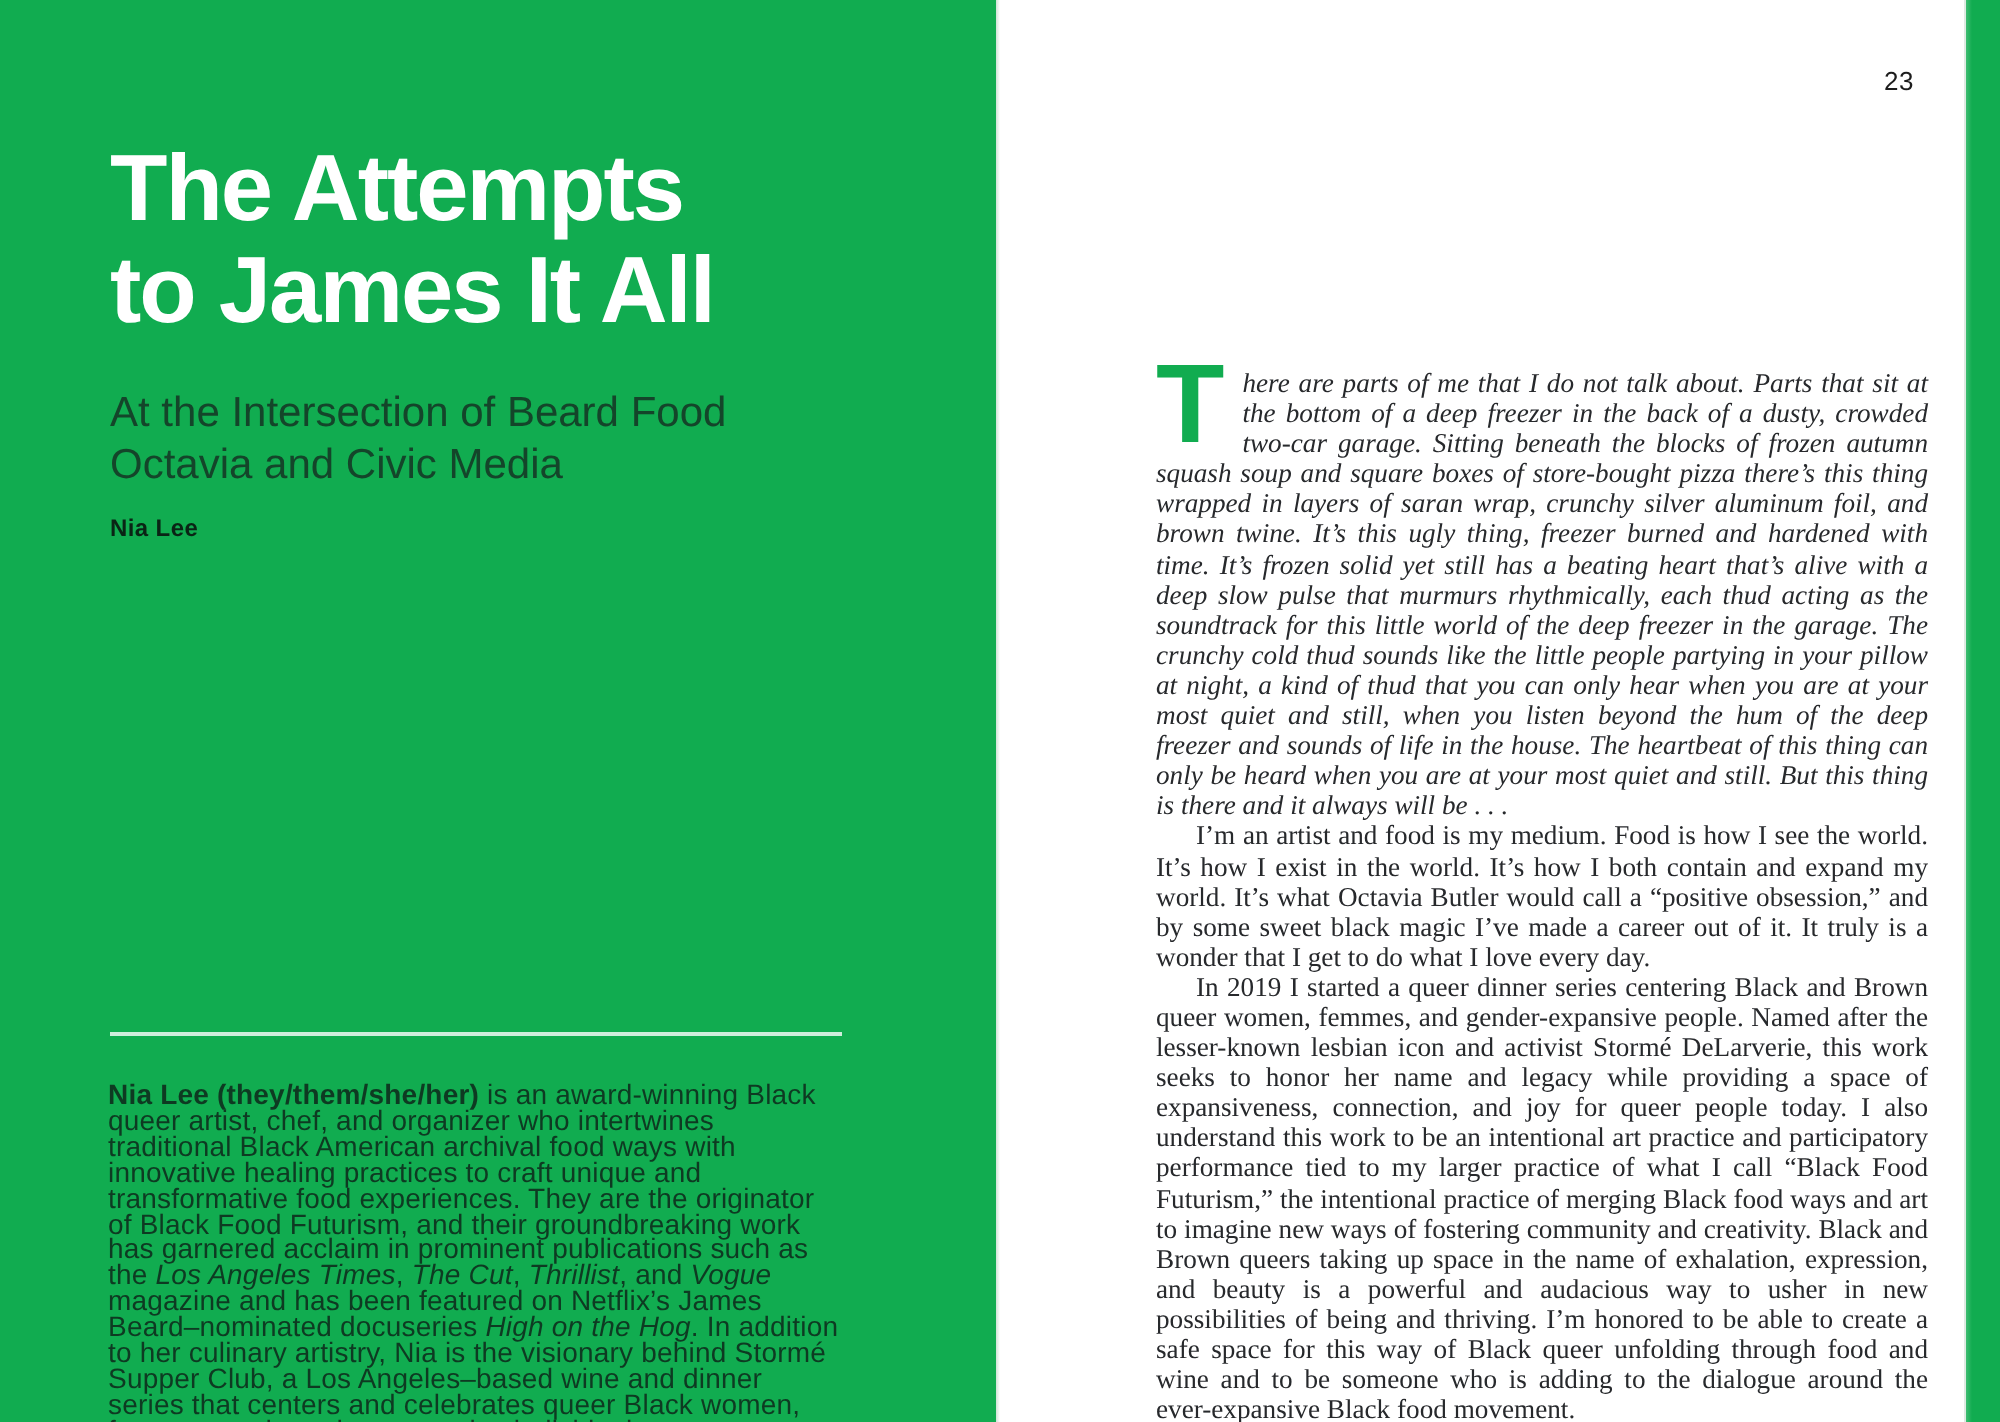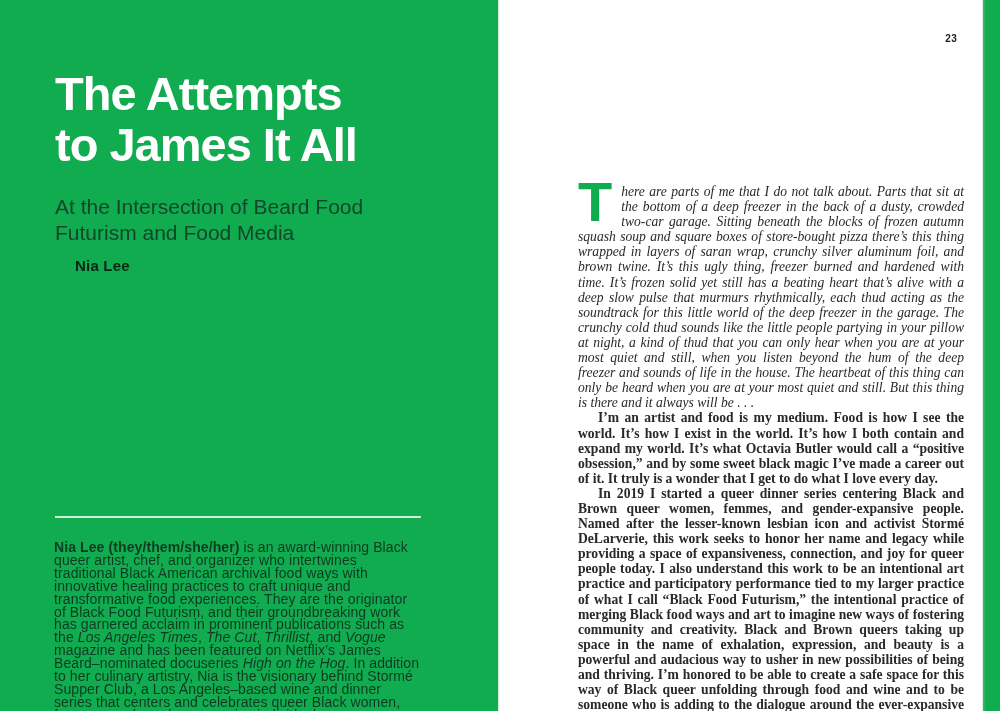--- a/index.html
+++ b/index.html
@@ -8,60 +8,60 @@
 
   
   .page-left{position:absolute;left:0;top:0;width:498px;height:711px;background:var(--green,#11AC50);}
   .fold-line{position:absolute;left:498px;top:0;width:2px;height:711px;
              background:linear-gradient(to right,#cfe3d6,#ffffff);}
   .title{position:absolute;left:55px;top:68px;width:420px;
          font-weight:800;font-size:47px;line-height:51px;letter-spacing:-1px;
          color:var(--title_white,#ffffff);}
   .subtitle{position:absolute;left:55px;top:194px;width:360px;
             font-weight:400;font-size:21px;line-height:26px;color:var(--subtitle_dark,#14452A);}
-  .author{position:absolute;left:55px;top:257px;font-size:15px;font-weight:700;
-          letter-spacing:.2px;color:var(--author_dark,#0A2415);margin-left:20px;}
+  .author{position:absolute;left:55px;top:257px;font-size:12px;font-weight:700;
+          letter-spacing:.2px;color:var(--author_dark,#0A2415);}
   .bio-rule{position:absolute;left:55px;top:516px;width:366px;height:2px;
             background:rgba(255,255,255,.8);}
   .bio{position:absolute;left:39px;top:526px;width:366px;margin:15px;
        font-size:14px;line-height:12.9px;letter-spacing:.1px;color:var(--bio_dark,#0E3A22);}
   .bio span.b{font-weight:700;}
   .bio span.i{font-style:italic;}
 
   
   .page-right{position:absolute;left:500px;top:0;width:483px;height:711px;background:#ffffff;}
-  .pagenum{position:absolute;top:33px;right:26px;font-size:10px;font-weight:700;
+  .pagenum{position:absolute;top:33px;right:26px;font-size:13px;font-weight:400;
            color:#1d1d1d;letter-spacing:.3px;}
   .text-block{position:absolute;left:78px;top:184px;width:386px;
               font-family:"Liberation Serif",serif;font-size:13.6px;line-height:15.1px;
               color:var(--body_text,#27292C);text-align:justify;}
   .text-block p{margin:0;}
   .opening{font-style:italic;}
   .dropcap{float:left;font-family:"Liberation Sans",sans-serif;font-style:normal;font-weight:800;
            font-size:56px;line-height:30px;padding:3px 9px 0 0;color:var(--green,#11AC50);}
-  .ind{text-indent:20px;font-weight:bold;}
+  .ind{text-indent:20px;}
 
   
   .edge-strip{position:absolute;right:0;top:0;width:17px;height:711px;
               background:linear-gradient(to right,#3fbd72 0px,var(--green,#11AC50) 3px);
               border-left:1px solid #dfeae3;}
 </style>
 </head>
 <body>
 
 <div class="spread">
 
   <div class="page-left">
     <h1 class="title" style="margin:0;">
       <div>The Attempts</div>
       <div>to James It All</div>
     </h1>
     <div class="subtitle">
       <div>At the Intersection of Beard Food</div>
-      <div>Futurism and Food Media</div>
+      <div>Octavia and Civic Media</div>
     </div>
     <div class="author">Nia Lee</div>
     <div class="bio-rule"></div>
     <p class="bio"><span class="b">Nia Lee (they/them/she/her)</span><span> is an award-winning Black queer artist, chef, and organizer who intertwines traditional Black American archival food ways with innovative healing practices to craft unique and transformative food experiences. They are the originator of Black Food Futurism, and their groundbreaking work has garnered acclaim in prominent publications such as the </span><span class="i">Los Angeles Times</span><span>, </span><span class="i">The Cut</span><span>, </span><span class="i">Thrillist</span><span>, and </span><span class="i">Vogue</span><span> magazine and has been featured on Netflix’s James Beard–nominated docuseries </span><span class="i">High on the Hog</span><span>. In addition to her culinary artistry, Nia is the visionary behind Stormé Supper Club, a Los Angeles–based wine and dinner series that centers and celebrates queer Black women, femmes, and gender-expansive individuals.</span></p>
   </div>
 
   <div class="fold-line"></div>
 
   <div class="page-right">
     <div class="pagenum">23</div>

